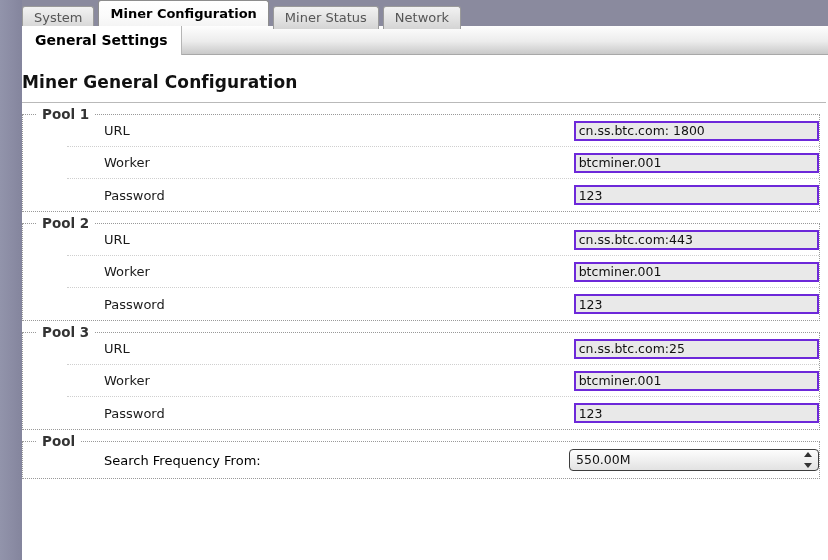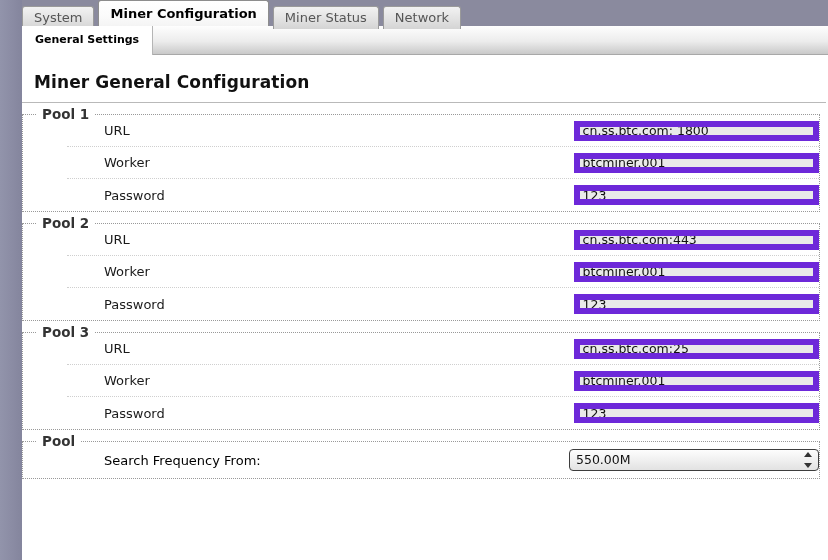--- a/index.html
+++ b/index.html
@@ -94,21 +94,21 @@
     left: 22px; top: 26px;
     height: 30px;
     display: flex;
     align-items: flex-start;
     z-index: 10;
   }
   .subtab {
     height: 29px;
     line-height: 28px;
     padding: 0 13px;
-    font-size: 11px;
+    font-size: 14px;
     font-weight: bold;
     color: #000000;
     background: #ffffff;
     border-right: 1px solid #b5b5b5;
     white-space: nowrap;
     cursor: pointer;
     user-select: none;
   }
   .subtab:not(.active) {
     font-weight: normal;
@@ -123,21 +123,21 @@
     width: 806px;
     height: 504px;
     background: #ffffff;
     overflow: hidden;
   }
 
   .page-title {
     font-size: 17px;
     font-weight: bold;
     color: #111;
-    padding: 16px 0 10px 12px;
+    padding: 16px 0 10px 0;
     margin-left: 0;
     letter-spacing: 0.1px;
   }
 
   .title-rule {
     height: 1px;
     background: #b9b9b9;
     margin: 0 2px 0 0;
     width: 804px;
   }
@@ -175,21 +175,21 @@
     padding-left: 37px;
     font-size: 13px;
     color: #1a1a1a;
     white-space: nowrap;
   }
 
   .text-input {
     width: 248px;
     height: 20px;
     background: #e9e9e9;
-    border: 6px solid #6d28d9;
+    border: 2px solid #6d28d9;
     font-family: "DejaVu Sans", sans-serif;
     font-size: 12.5px;
     color: #111;
     padding: 0 3px;
     line-height: 18px;
   }
 
   
   .select-wrap {
     position: relative;

